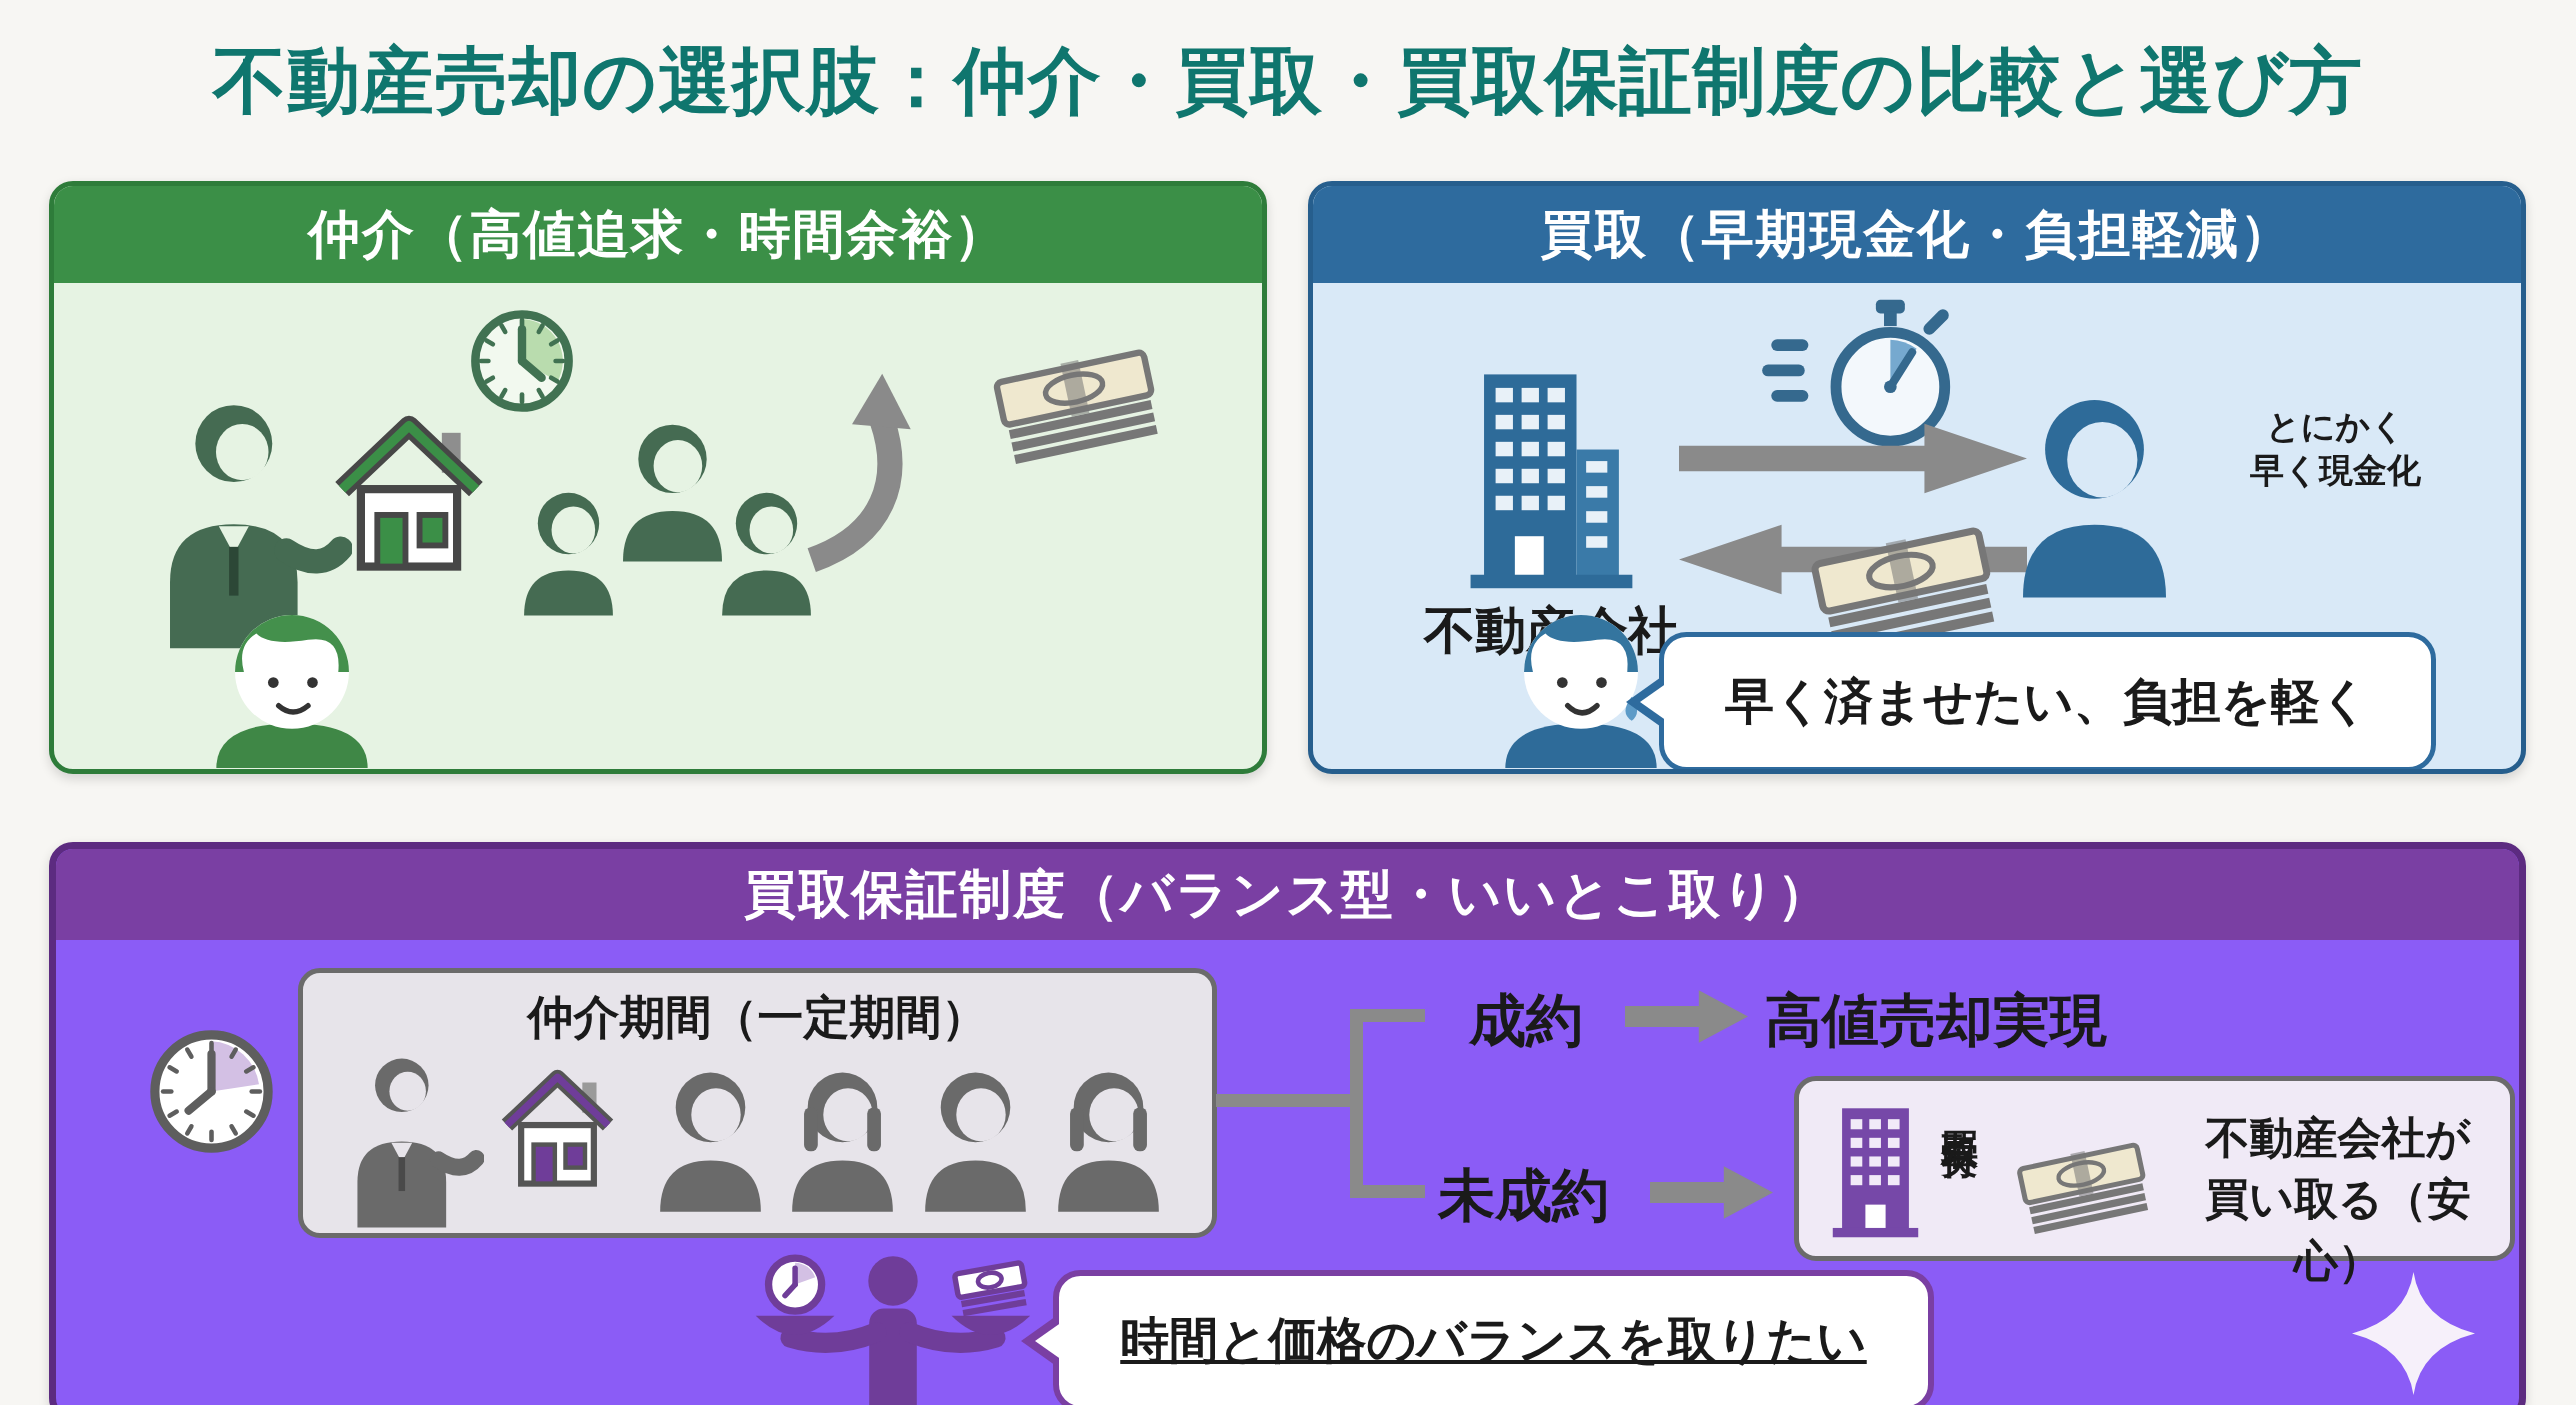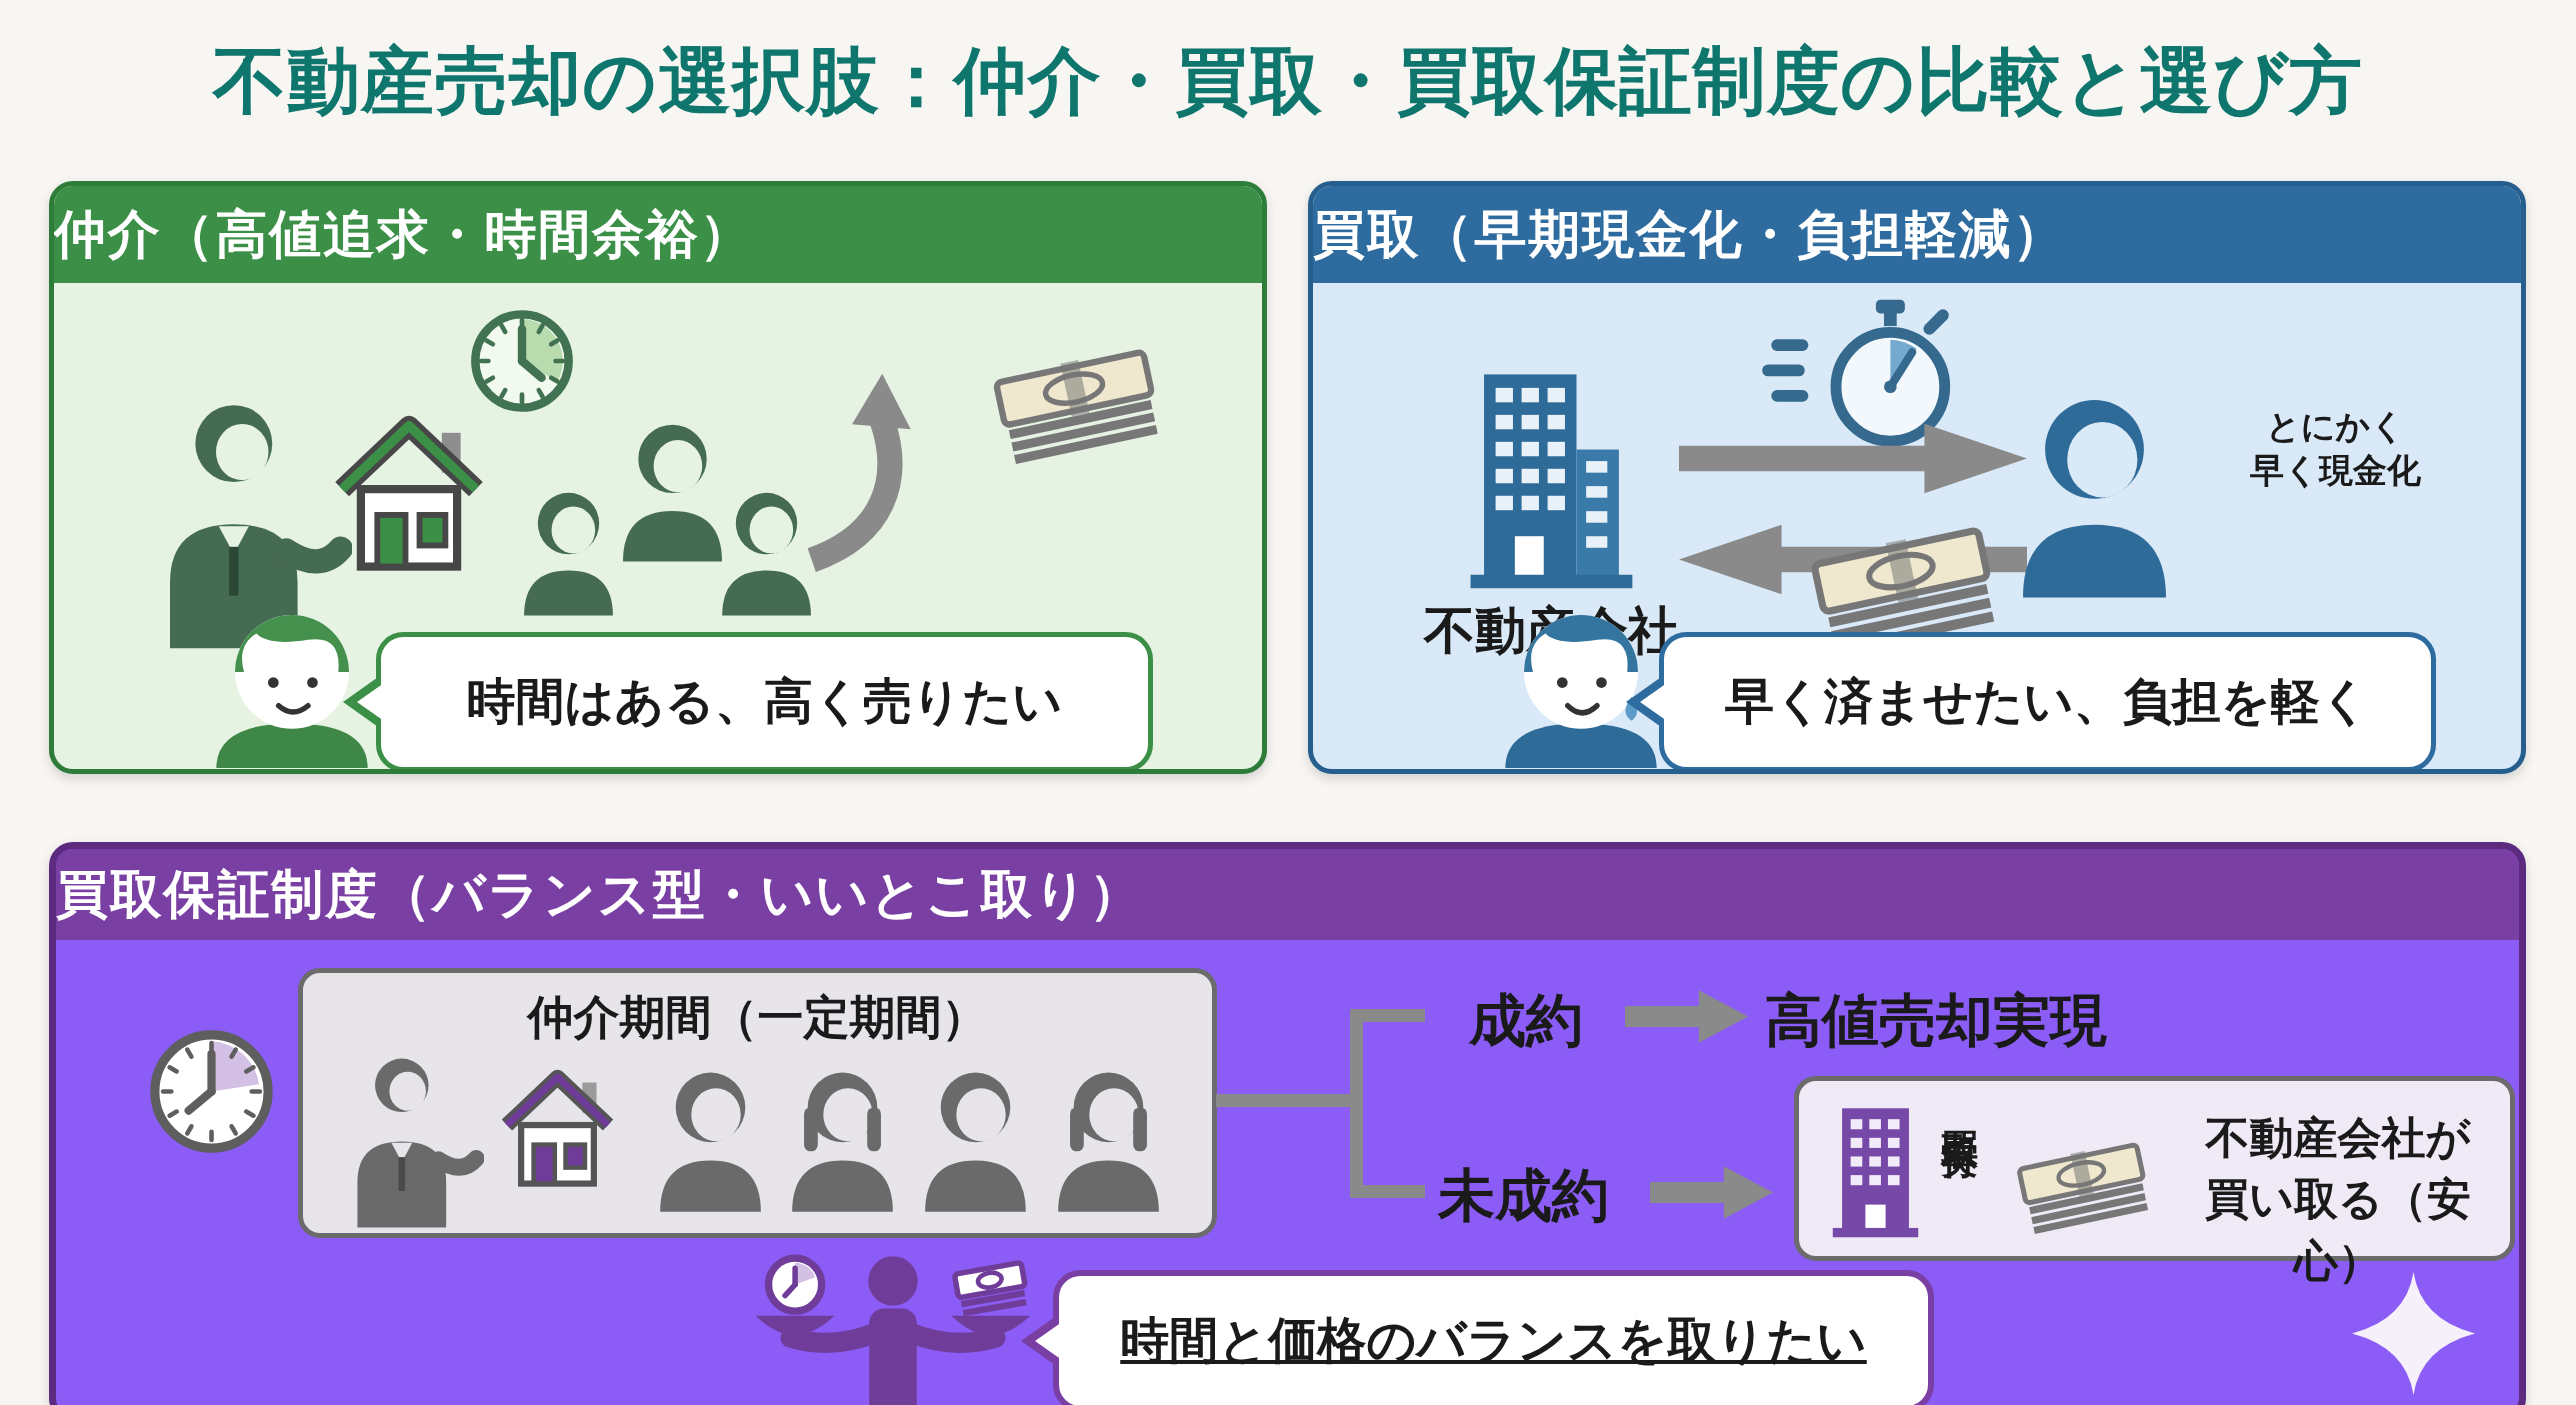--- a/index.html
+++ b/index.html
@@ -4,21 +4,21 @@
 <style>
   html,body{margin:0;padding:0;}
   .stage{position:relative;width:2576px;height:1405px;background:#f7f6f3;overflow:hidden;
          font-family:"Liberation Sans","DejaVu Sans",sans-serif;font-weight:700;color:#1a1a1a;}
   .abs{position:absolute;}
   .page-title{top:33px;left:0;width:100%;text-align:center;font-size:73px;font-weight:800;letter-spacing:0.9px;color:#0f766e;}
   .panel{border-radius:24px;overflow:hidden;box-sizing:border-box;box-shadow:0 4.6px 11px rgba(0,0,0,.14);}
   .panel-green{left:49px;top:181px;width:1218px;height:593px;background:#e6f3e3;border:5.5px solid #2e7c3a;}
   .panel-blue{left:1308px;top:181px;width:1218px;height:593px;background:#d9e9f7;border:5.5px solid #265e8d;}
   .panel-purple{left:49px;top:842px;width:2477px;height:580px;background:#8b5cf6;border:7.3px solid #5c2b80;padding-left:41px;}
-  .panel-header{position:absolute;left:0;top:0;width:100%;height:97px;display:flex;align-items:center;justify-content:flex-start;
+  .panel-header{position:absolute;left:0;top:0;width:100%;height:97px;display:flex;align-items:center;justify-content:center;
                 color:#fff;font-size:52px;font-weight:800;letter-spacing:1.8px;}
   .ph-green{background:#3b8f47;}
   .ph-blue{background:#2e6b9e;}
   .ph-purple{background:#7a3fa3;height:91px;}
   .bubble{--bc:#3b8f47;background:#fff;border:5.5px solid var(--bc);border-radius:27.4px;
           display:flex;align-items:center;justify-content:center;font-size:49px;font-weight:800;white-space:nowrap;}
   .bubble::before{content:"";position:absolute;left:-38px;top:50%;transform:translateY(-50%);
           border-style:solid;border-width:27.4px 38px 27.4px 0;border-color:transparent var(--bc) transparent transparent;}
   .bubble::after{content:"";position:absolute;left:-24px;top:50%;transform:translateY(-50%);
           border-style:solid;border-width:19px 27.4px 19px 0;border-color:transparent #fff transparent transparent;}
@@ -118,23 +118,20 @@
 
     <svg class="abs" style="left:151px;top:404px" width="174" height="178" viewBox="0 0 190 200">
       <path d="M10 200 q0 -50 85 -50 q85 0 85 50 Z" fill="#3f8746"></path>
       <circle cx="95" cy="92" r="64" fill="#ffffff"></circle>
       <path d="M31 92 a64 64 0 0 1 128 0 h-12 q4 -42 -34 -36 q-44 7 -58 -7 q-22 13 -14 43 Z" fill="#44904c"></path>
       <circle cx="74" cy="104" r="6" fill="#333333"></circle>
       <circle cx="118" cy="104" r="6" fill="#333333"></circle>
       <path d="M80 130 q16 14 33 0" stroke="#333333" stroke-width="6" fill="none" stroke-linecap="round"></path>
     </svg>
 
-    <div class="abs bubble" style="left:322px;top:446px;width:767px;height:130px;">
-      <span>時間はある、高く売りたい</span>
-    </div>
   </section>
 
   <section class="abs panel panel-blue">
     <header class="panel-header ph-blue">
       <span>買取（早期現金化・負担軽減）</span>
     </header>
 
     <svg class="abs" style="left:146px;top:174px" width="183" height="233" viewBox="0 0 190 240">
       <rect x="26" y="14" width="96" height="212" fill="#2e6b99"></rect>
       <g fill="#e8f1f8">

